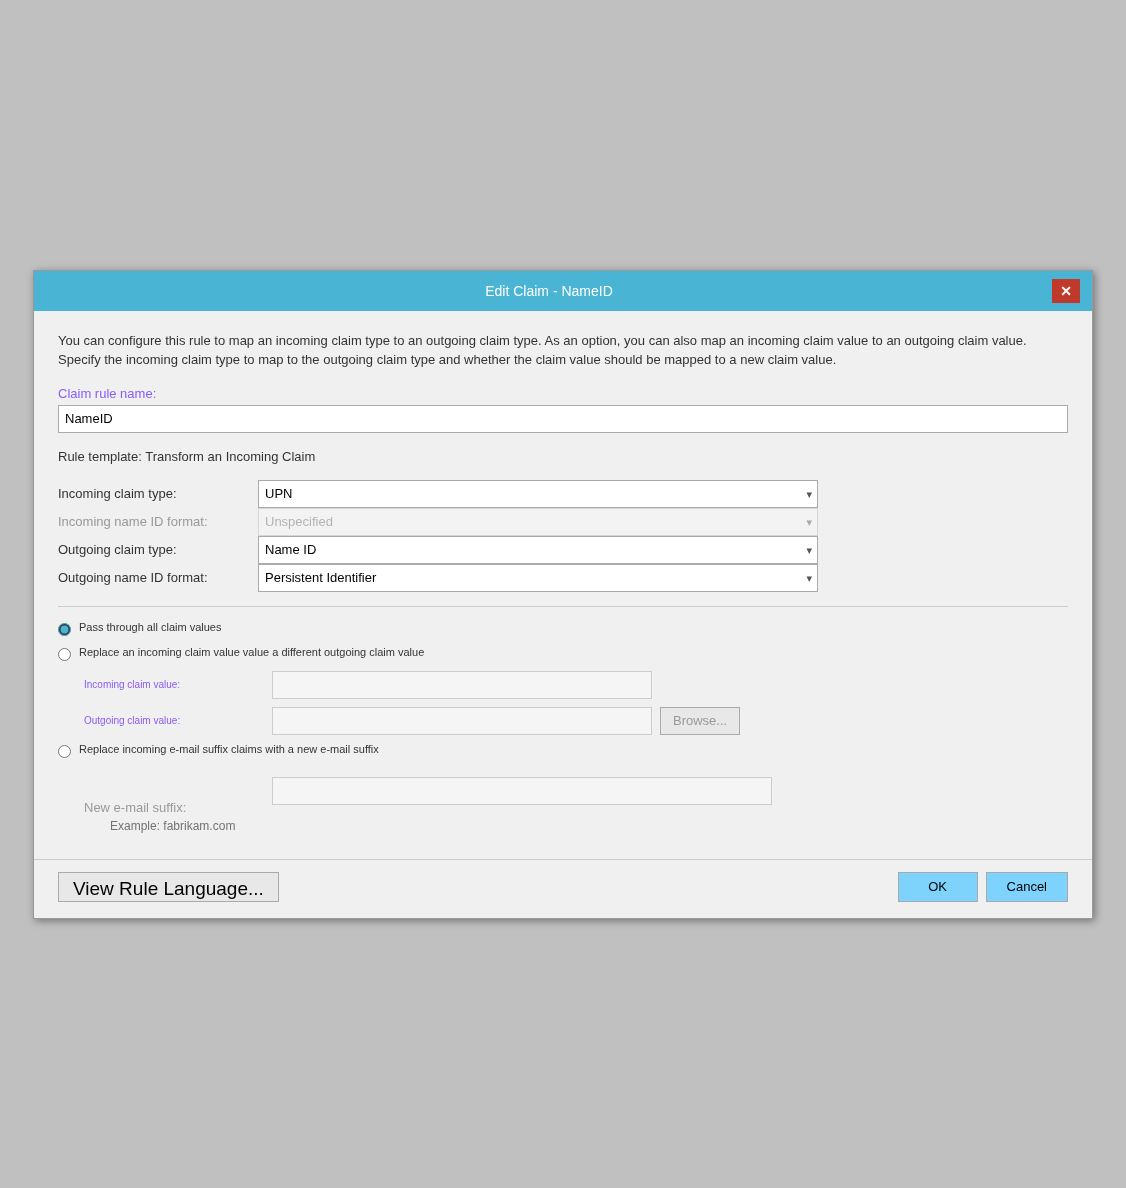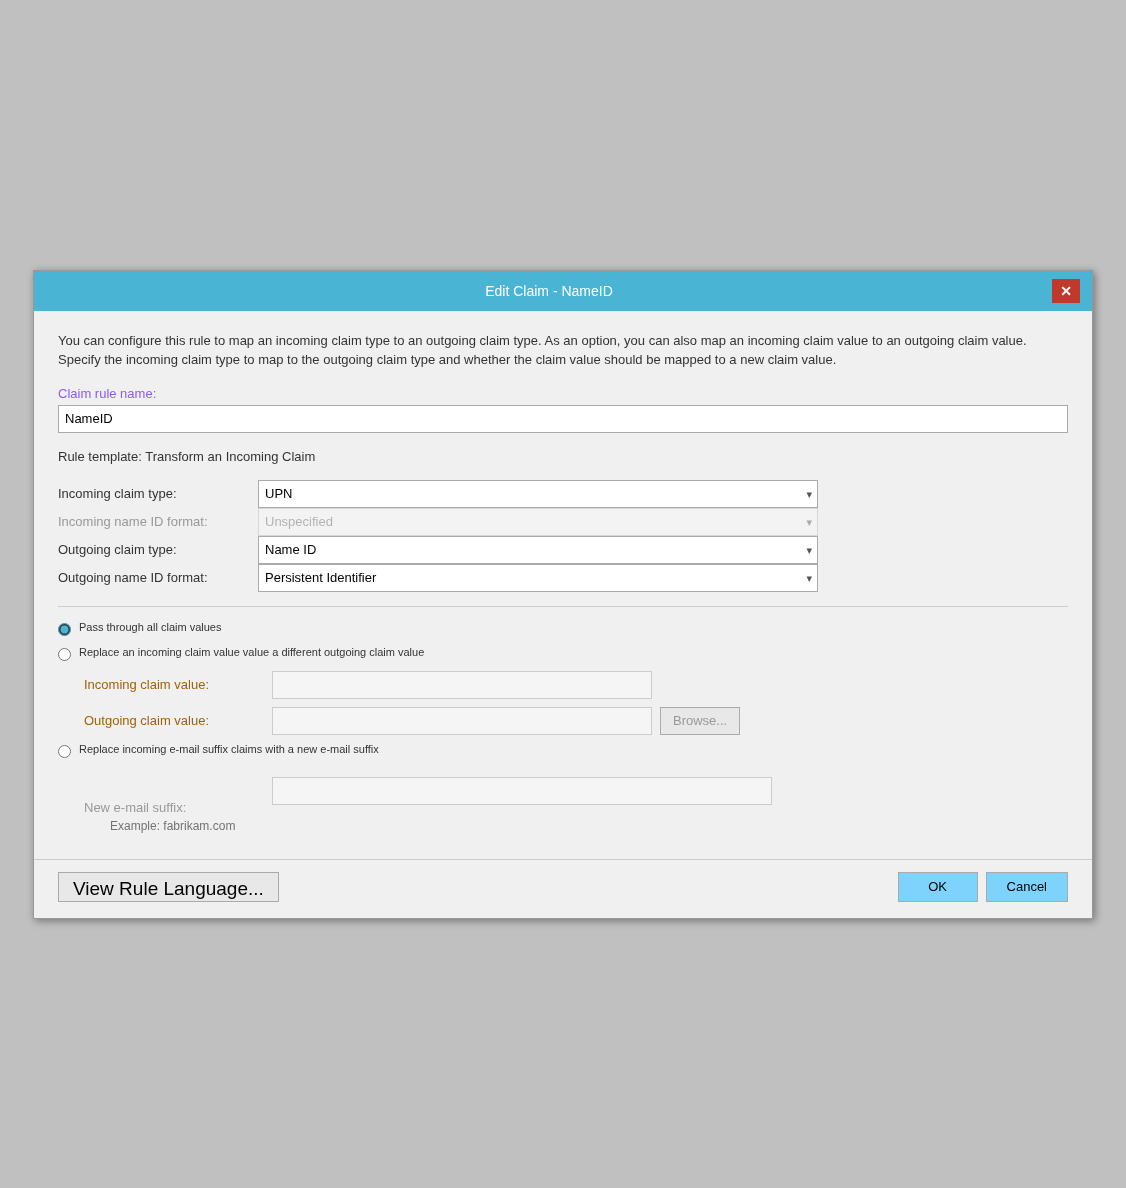--- a/index.html
+++ b/index.html
@@ -171,22 +171,22 @@
     }
     .sub-form-row {
       display: flex;
       align-items: center;
       margin-bottom: 8px;
       gap: 8px;
     }
     .sub-form-label {
       width: 180px;
       min-width: 180px;
-      color: #a16207;
-      font-size: 13px;
+      color: #8b5cf6;
+      font-size: 10px;
     }
     .sub-form-input {
       flex: 1;
       padding: 4px 6px;
       border: 1px solid #ccc;
       background: #f5f5f5;
       font-size: 13px;
       font-family: inherit;
       color: #999;
       height: 28px;

